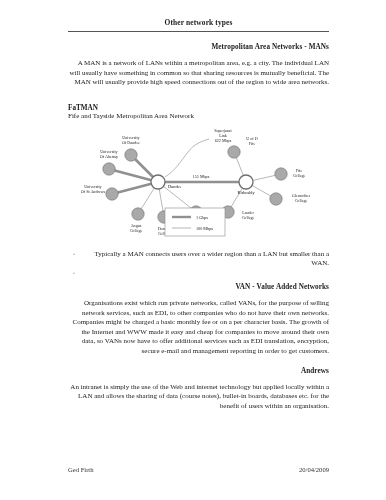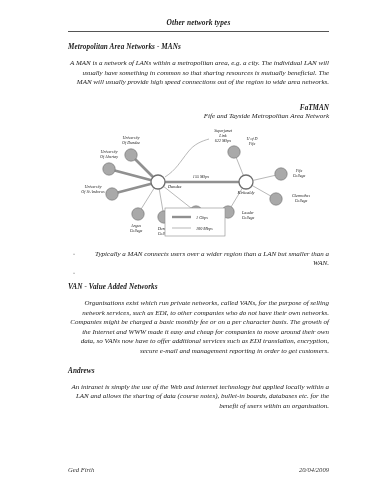--- a/index.html
+++ b/index.html
@@ -13,48 +13,48 @@
     overflow: hidden;
     font-family: "Liberation Serif", "DejaVu Serif", serif;
     color: #1a1a1a;
   }
   .page {
     position: relative;
     width: 386px;
     height: 500px;
     box-sizing: border-box;
     padding: 18px 57px 4px 68px;
-    font-style: italic;
   }
   .doc-title {
     text-align: center;
     font-weight: bold;
     font-size: 7.4px;
     letter-spacing: 0.15px;
     margin: 0 0 4px 0;
   }
   .title-rule {
     border: 0;
     border-top: 0.8px solid #555;
     margin: 0 0 11px 0;
   }
   .heading {
     font-weight: bold;
     font-size: 7.2px;
     letter-spacing: 0.1px;
     margin: 0 0 8px 0;
+    text-align: right;
   }
   .para {
     font-size: 7px;
     line-height: 9.6px;
     margin: 0 0 10px 0;
     text-align: right;
   }
   .center-block {
-    text-align: right;
+    text-align: left;
   }
   .fig-title {
     font-weight: bold;
     font-size: 7.2px;
     margin: 0;
   }
   .fig-sub {
     font-size: 7px;
     margin: 0 0 0 0;
   }

